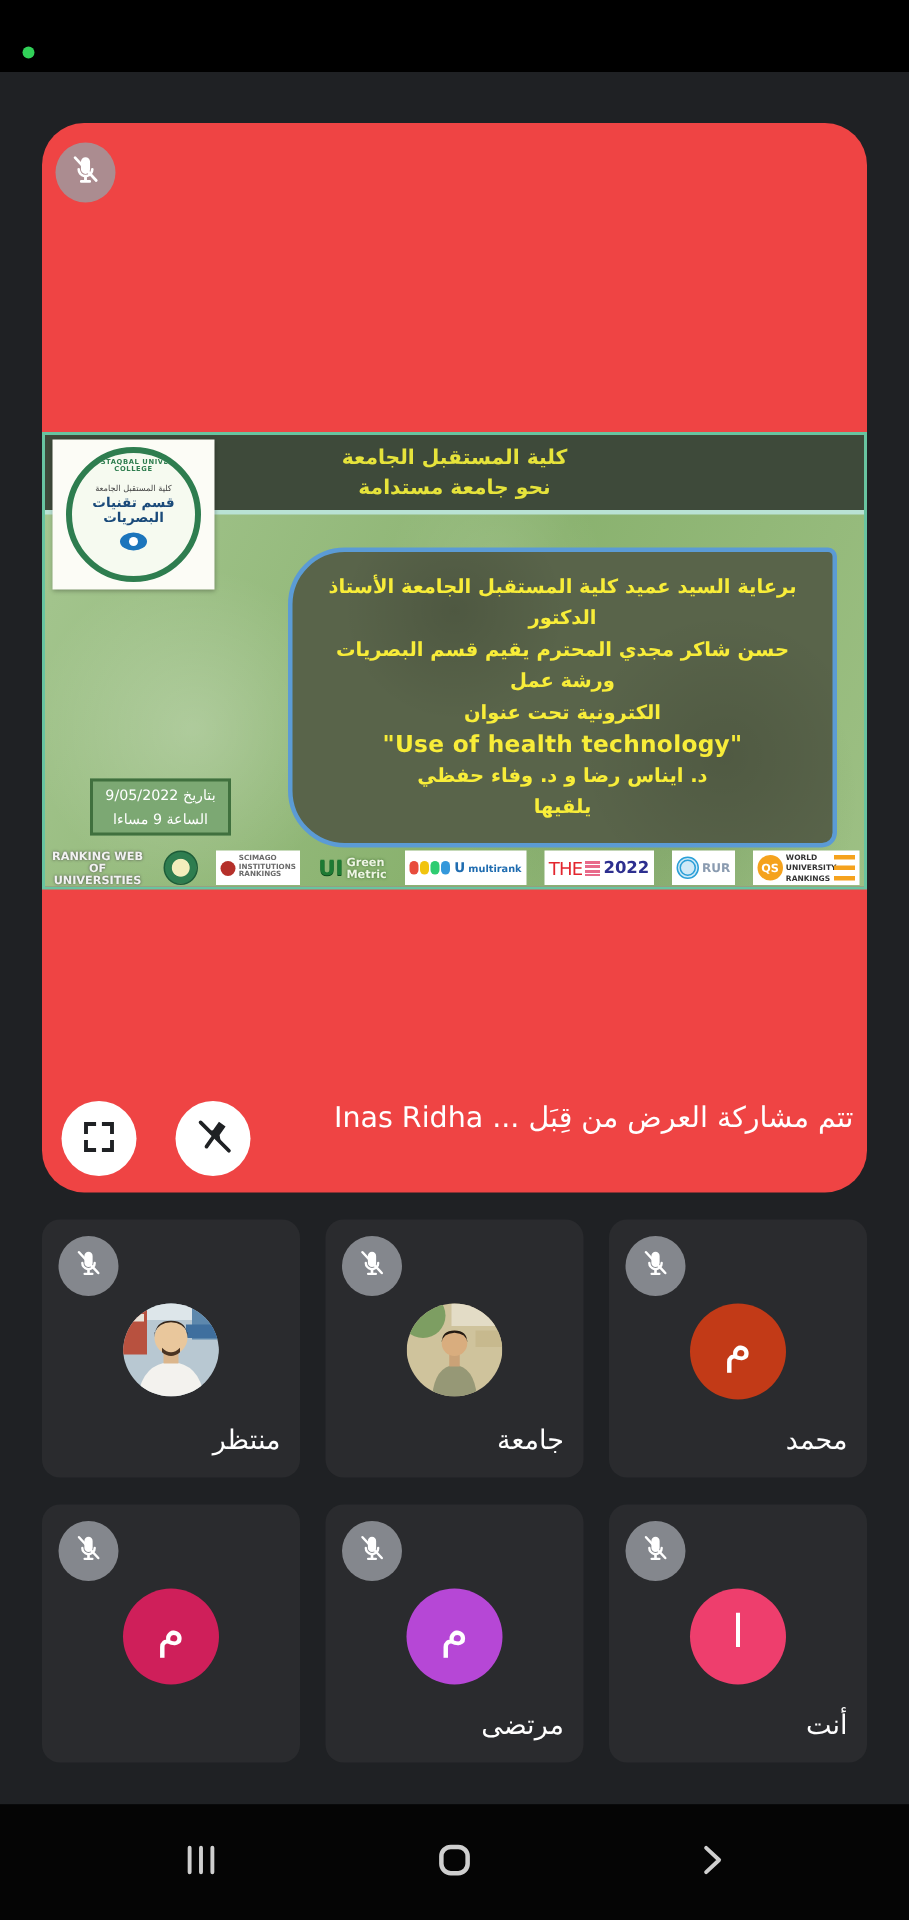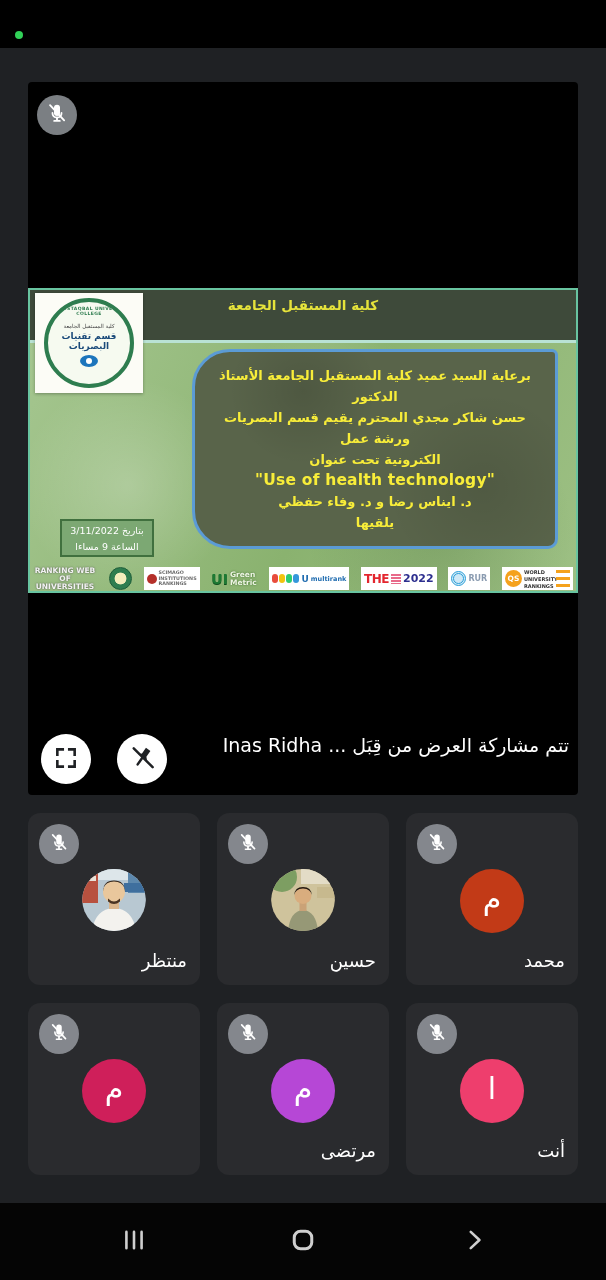--- a/index.html
+++ b/index.html
@@ -9,21 +9,21 @@
 
   
   .status-bar { position:absolute; top:0; left:0; right:0; height:48px; background:#000; }
   .cam-dot { position:absolute; left:15px; top:31px; width:8px; height:8px; border-radius:50%; }
 
   
   .app { position:absolute; top:48px; left:0; right:0; height:1155px; background:#1f2124; }
 
   
   .main-tile { position:absolute; left:28px; top:34px; width:550px; height:713px;
-    background:#000000; border-radius:4px; overflow:hidden; }
+    background:#ef4444; border-radius:28px; overflow:hidden; }
   .presenter-mic { position:absolute; left:9px; top:13px; width:40px; height:40px; border-radius:50%;
     background:rgba(154,159,164,.8); display:flex; align-items:center; justify-content:center; z-index:5; }
 
   
   .slide { position:absolute; left:0; top:206px; width:550px; height:305px;
     border:2px solid #68c4a0;
     background:
       radial-gradient(circle at 18% 65%, rgba(255,255,255,.22), transparent 22%),
       radial-gradient(circle at 75% 80%, rgba(40,70,30,.18), transparent 28%),
       radial-gradient(circle at 55% 30%, rgba(255,255,255,.10), transparent 20%),
@@ -37,21 +37,21 @@
     display:flex; align-items:center; justify-content:center; box-shadow:0 1px 3px rgba(0,0,0,.3); }
   .seal { width:90px; height:90px; border-radius:50%; border:4px solid #2e7d4f; background:#f6faf0;
     position:relative; overflow:hidden; text-align:center; }
   .seal-ring { font-size:4.5px; color:#2e7d4f; font-weight:bold; letter-spacing:.4px; margin-top:4px; }
   .seal-ar1 { font-size:5.5px; color:#444; margin-top:7px; direction:rtl; }
   .seal-ar2 { font-size:9px; font-weight:bold; color:#1a4a7a; margin-top:2px; direction:rtl; }
   .seal-eye { width:18px; height:12px; border-radius:50%; background:#1c75bc; margin:4px auto 0; position:relative; }
   .seal-eye::after { content:""; position:absolute; left:6px; top:3px; width:6px; height:6px;
     border-radius:50%; background:#fff; }
 
-  .content-box { position:absolute; left:162px; top:59px; width:366px; height:200px;
+  .content-box { position:absolute; left:162px; top:75px; width:366px; height:200px;
     background:
       radial-gradient(circle at 30% 20%, rgba(0,0,0,.12), transparent 25%),
       radial-gradient(circle at 80% 70%, rgba(0,0,0,.10), transparent 30%),
       #59644a;
     border:3px solid #5b9bd5; border-radius:38px 6px 10px 38px;
     color:#f8ed39; font-weight:bold; text-align:center; direction:rtl;
     padding:13px 16px 0; font-size:13px; line-height:21px; }
   .content-box .en { direction:ltr; font-size:15.5px; letter-spacing:.2px; }
 
   .date-box { position:absolute; left:30px; top:229px; width:94px; height:38px; background:#7ca873;
@@ -68,21 +68,21 @@
   .scim-dot { width:10px; height:10px; background:#b5302a; border-radius:50%; flex:none; }
   .scim-txt { font-size:4.8px; color:#6b6b6b; font-weight:bold; line-height:5.4px; text-align:left; }
   .greenmetric { display:flex; align-items:center; gap:2px; }
   .gm-ui { font-size:14px; font-weight:bold; color:#1d7a33; text-shadow:0 1px 0 #0d4d1d; }
   .gm-txt { font-size:7.5px; line-height:7.5px; font-weight:bold; color:#eef5e4; text-align:left;
     text-shadow:0 0 2px #3a6a2a; }
   .mr-dots { display:flex; gap:1px; align-items:center; }
   .mr-dot { width:6px; height:9px; border-radius:3px; }
   .mr-u { font-size:9px; font-weight:bold; color:#1f6cb0; margin-left:1px; }
   .mr-txt { font-size:6.5px; font-weight:bold; color:#1f6cb0; }
-  .the-logo { font-size:12px; font-weight:bold; color:#e3262e; letter-spacing:-.5px; }
+  .the-logo { font-size:12px; font-weight:normal; color:#e3262e; letter-spacing:-.5px; }
   .the-mini { width:10px; height:10px; background:repeating-linear-gradient(180deg,#e86a8a 0 2px,#fff 2px 3px); }
   .the-year { font-size:11px; font-weight:bold; color:#2d2f8f; }
   .rur-swirl { width:15px; height:15px; border-radius:50%; border:3px double #2a9fd8; background:#cfe9f7; }
   .rur-txt { font-size:8px; font-weight:bold; color:#8a9bb0; }
   .qs-circle { width:17px; height:17px; border-radius:50%; background:#f5a21d; color:#fff;
     font-size:7.5px; font-weight:bold; display:flex; align-items:center; justify-content:center; flex:none; }
   .qs-col { display:flex; flex-direction:column; gap:1px; }
   .qs-row { display:flex; align-items:center; gap:2px; }
   .qs-word { font-size:5px; font-weight:bold; color:#333; width:30px; text-align:left; }
   .qs-bar { width:14px; height:3.5px; background:#f5a21d; }
@@ -136,20 +136,21 @@
               <path d="M17.9 11.9a.95.95 0 0 0-1.9 0 4 4 0 0 1-8 0 .95.95 0 0 0-1.9 0 5.9 5.9 0 0 0 4.85 5.8v2H8.9a.95.95 0 0 0 0 1.9h6.2a.95.95 0 0 0 0-1.9h-2.05v-2a5.9 5.9 0 0 0 4.85-5.8z"></path>
             </g>
             <line x1="4.4" y1="3.4" x2="19.8" y2="20" stroke="#fff" stroke-width="2" stroke-linecap="round"></line>
           </svg>
         </span>
       </div>
 
       <div class="slide">
         <div class="slide-header">
           <div>كلية المستقبل الجامعة</div>
+          <div>نحو جامعة مستدامة</div>
         </div>
         <div class="slide-divider"></div>
 
         <div class="logo-box">
           <div class="seal">
             <div class="seal-ring">AL-MUSTAQBAL UNIVERSITY COLLEGE</div>
             <div class="seal-ar1">كلية المستقبل الجامعة</div>
             <div class="seal-ar2">قسم تقنيات البصريات</div>
             <div class="seal-eye"></div>
           </div>
@@ -158,21 +159,21 @@
         <div class="content-box">
           <div>برعاية السيد عميد كلية المستقبل الجامعة الأستاذ الدكتور</div>
           <div>حسن شاكر مجدي المحترم يقيم قسم البصريات ورشة عمل</div>
           <div>الكترونية تحت عنوان</div>
           <div class="en">"Use of health technology"</div>
           <div>د. ايناس رضا و د. وفاء حفظي</div>
           <div>يلقيها</div>
         </div>
 
         <div class="date-box">
-          <div>بتاريخ 3/11/2022</div>
+          <div>بتاريخ 9/05/2022</div>
           <div>الساعة 9 مساءا</div>
         </div>
 
         <div class="logo-strip">
           <div class="webo">
             <div>RANKING WEB</div>
             <div>OF UNIVERSITIES</div>
           </div>
           <div class="seal-mini"></div>
           <div class="chip">
@@ -315,21 +316,21 @@
               <circle cx="11" cy="10" r="15" fill="#7d9e62"></circle>
               <rect x="30" y="2" width="34" height="15" fill="#e3dcc6"></rect>
               <rect x="46" y="20" width="18" height="11" fill="#c7b98e"></rect>
               <path d="M17 64 Q19 44 32 43 Q45 44 47 64 Z" fill="#969876"></path>
               <rect x="28.5" y="35" width="7" height="9" fill="#caa277"></rect>
               <circle cx="32" cy="28.5" r="8.5" fill="#d9ad7e"></circle>
               <path d="M23.5 28 Q23.5 20 32 20 Q40.5 20 40.5 28 Q40 22 32 21.5 Q24 22 23.5 28 Z" fill="#241a12"></path>
             </g>
           </svg>
         </div>
-        <div class="pname">حسين</div>
+        <div class="pname">جامعة</div>
       </div>
 
       <div class="ptile">
         <div class="pmic">
           <span>
             <svg width="20" height="20" viewBox="0 0 24 24">
                 <g fill="#fff">
                   <path d="M12 15.2a3.3 3.3 0 0 0 3.3-3.3V6.3a3.3 3.3 0 1 0-6.6 0v5.6A3.3 3.3 0 0 0 12 15.2z"></path>
                   <path d="M17.9 11.9a.95.95 0 0 0-1.9 0 4 4 0 0 1-8 0 .95.95 0 0 0-1.9 0 5.9 5.9 0 0 0 4.85 5.8v2H8.9a.95.95 0 0 0 0 1.9h6.2a.95.95 0 0 0 0-1.9h-2.05v-2a5.9 5.9 0 0 0 4.85-5.8z"></path>
                 </g>

